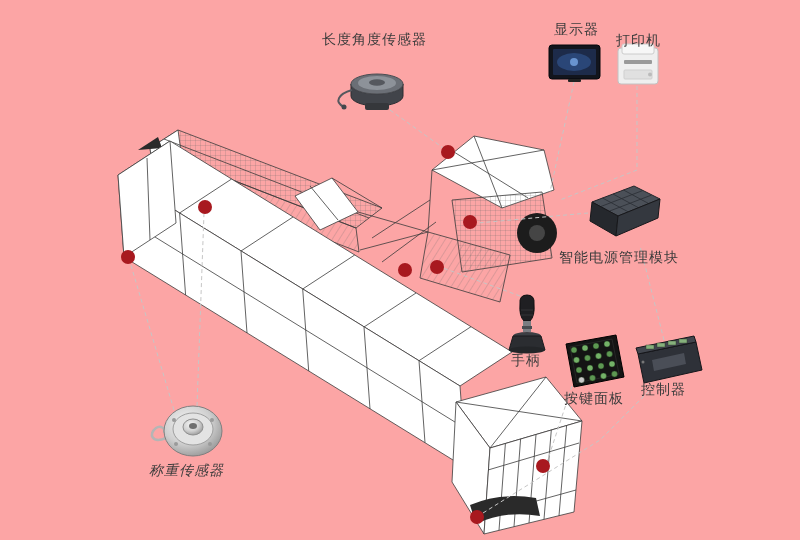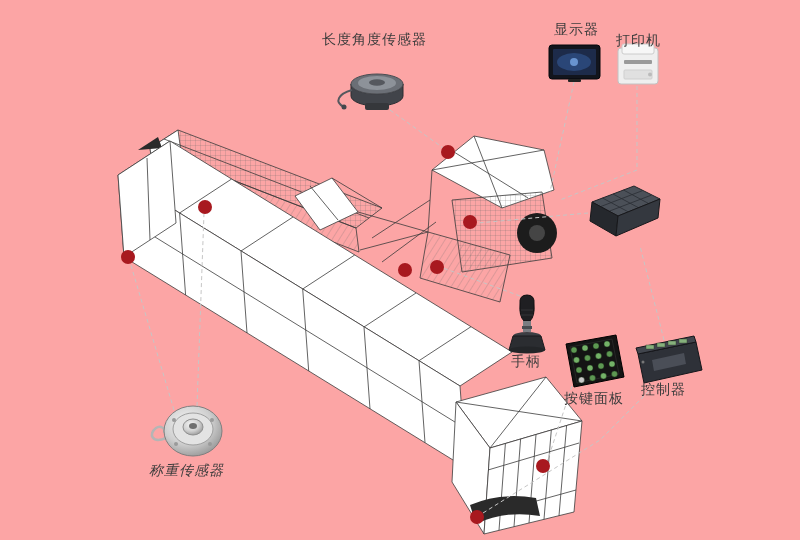--- a/index.html
+++ b/index.html
@@ -6,21 +6,21 @@
   html,body { width:800px; height:540px; background:#ffffff; overflow:hidden;
               font-family:"Liberation Sans", sans-serif; }
   .stage { position:relative; width:800px; height:540px; background:#fca5a5; }
   .art { position:absolute; left:0; top:0; }
   .label { position:absolute; font-size:14px; color:#3c3c3c; letter-spacing:1px;
            white-space:nowrap; line-height:16px; }
   .lbl-length-angle { left:322px; top:31px; }
   .lbl-display      { left:554px; top:21px;text-align:center; }
   .lbl-printer      { left:616px; top:21px;margin-top:11px; }
   .lbl-module       { left:559px; top:249px; }
-  .lbl-handle       { left:511px; top:353px; }
+  .lbl-handle       { left:511px; top:353px;font-family:Liberation Mono, monospace; }
   .lbl-keypad       { left:564px; top:390px; }
   .lbl-controller   { left:641px; top:382px;font-family:Liberation Serif, serif; }
   .lbl-loadcell     { left:149px; top:462px;font-style:italic; }
 </style>
 </head>
 <body>
 
 <div class="stage">
 
   <svg class="art" width="800" height="540" viewBox="0 0 800 540">
@@ -199,17 +199,18 @@
         <circle cx="437" cy="267" r="7" fill="#a8191f"></circle>
         <circle cx="405" cy="270" r="7" fill="#a8191f"></circle>
         <circle cx="543" cy="466" r="7" fill="#a8191f"></circle>
         <circle cx="477" cy="517" r="7" fill="#a8191f"></circle>
       </g>
   </svg>
 
   <div class="label lbl-length-angle">长度角度传感器</div>
   <div class="label lbl-display">显示器</div>
   <div class="label lbl-printer">打印机</div>
+  <div class="label lbl-module">智能电源管理模块</div>
   <div class="label lbl-handle">手柄</div>
   <div class="label lbl-keypad">按键面板</div>
   <div class="label lbl-controller">控制器</div>
   <div class="label lbl-loadcell">称重传感器</div>
 </div>
 
 </body></html>

